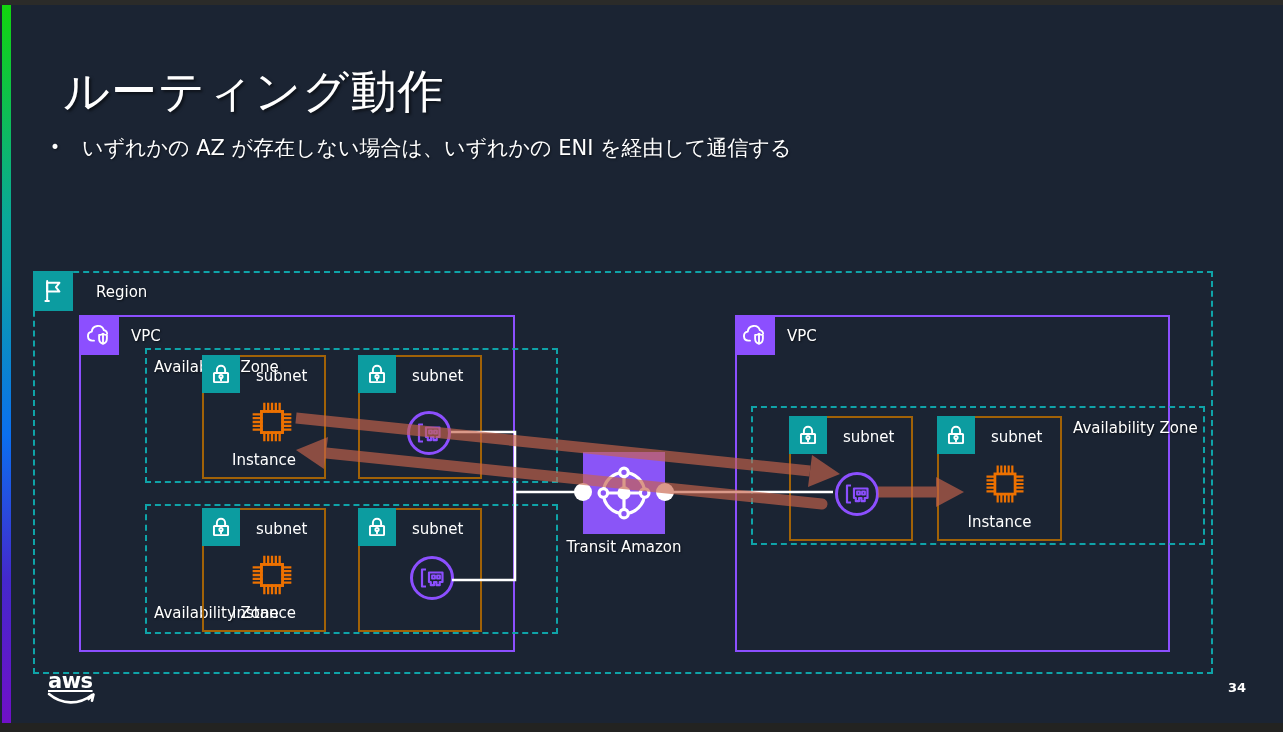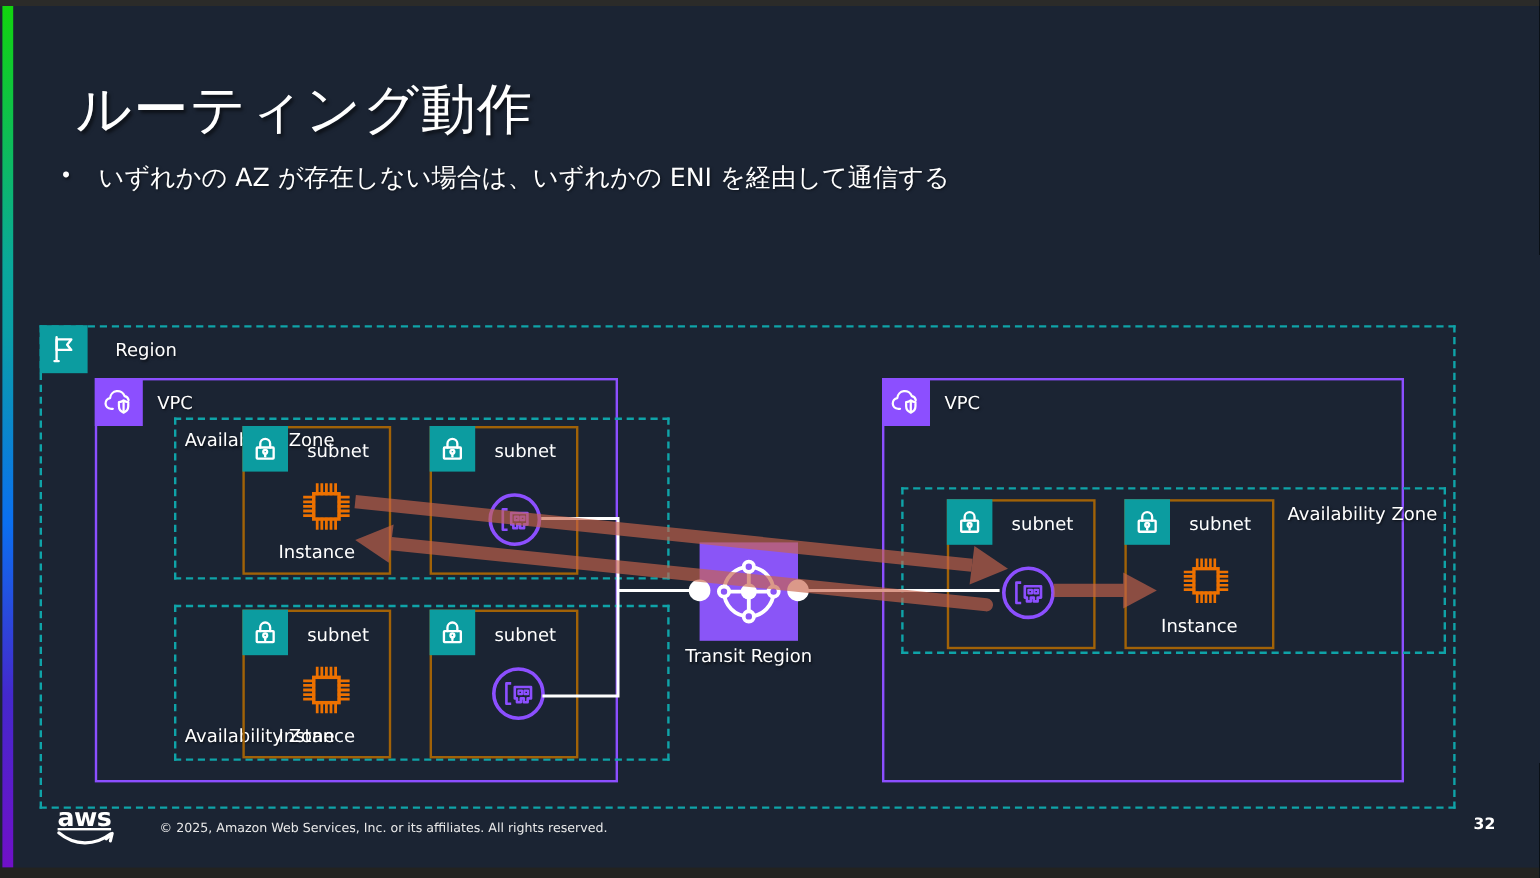--- a/index.html
+++ b/index.html
@@ -230,21 +230,21 @@
       </g>
       <circle cx="24" cy="24" r="5" fill="#fff"></circle>
       <g stroke="#fff" fill="#8A55F7" stroke-width="2.4">
         <circle cx="24" cy="8.5" r="3.2"></circle>
         <circle cx="39.5" cy="24" r="3.2"></circle>
         <circle cx="24" cy="39.5" r="3.2"></circle>
         <circle cx="8.5" cy="24" r="3.2"></circle>
       </g>
     </svg>
   </div>
-  <div class="tgw-label">Transit Region</div>
+  <div class="tgw-label">Transit Amazon</div>
 
   <svg class="overlay-svg" width="1283" height="732" viewBox="0 0 1283 732">
     <path d="M451,432 H515 V580 H452 M515,492 H583 M665,492 H833" fill="none" stroke="#fff" stroke-width="2.5"></path>
     <circle cx="583" cy="492" r="9" fill="#fff"></circle>
     <circle cx="665" cy="492" r="9" fill="#fff"></circle>
     <g opacity="0.65">
       <g>
         <path d="M296,418 L810,471" stroke="#C8644B" stroke-width="11" fill="none"></path>
         <polygon points="840,474 808,487 812,455" fill="#C8644B"></polygon>
       </g>
@@ -261,17 +261,16 @@
 
   <div class="aws-logo">
     <div class="aws-word">aws</div>
     <svg style="position:absolute;left:0;top:21px;" width="52" height="18" viewBox="0 0 52 18">
       <g fill="none" stroke="#fff" stroke-width="2.6" stroke-linecap="round" stroke-linejoin="round">
         <path d="M4,3 C17,14 34,14 47,4"></path>
         <path d="M43.5,8 L48.5,3.5 L47,9.8"></path>
       </g>
     </svg>
   </div>
-  <div class="footer-copy">© 2025, Amazon Web Services, Inc. or its affiliates. All rights reserved.</div>
-  <div class="page-num">32</div>
+  <div class="page-num">34</div>
 
   <div class="strip-bottom"></div>
 </div>
 
 </body></html>

